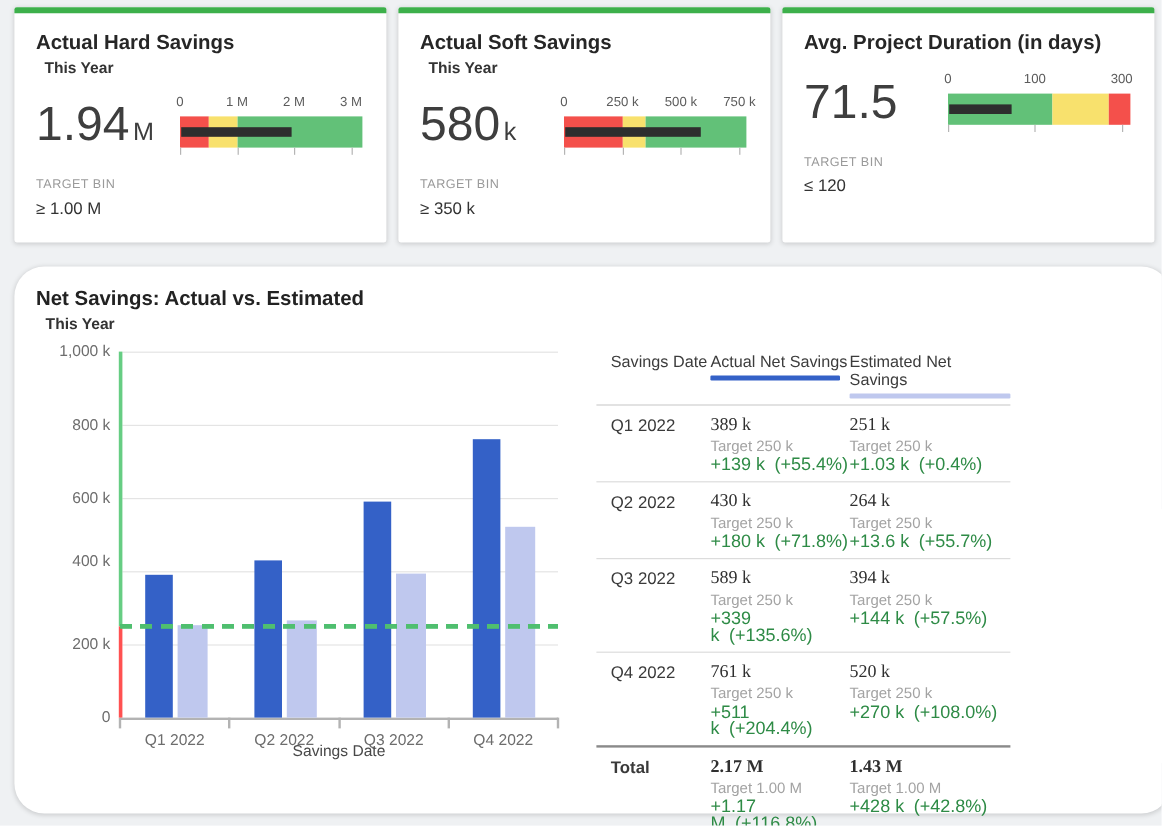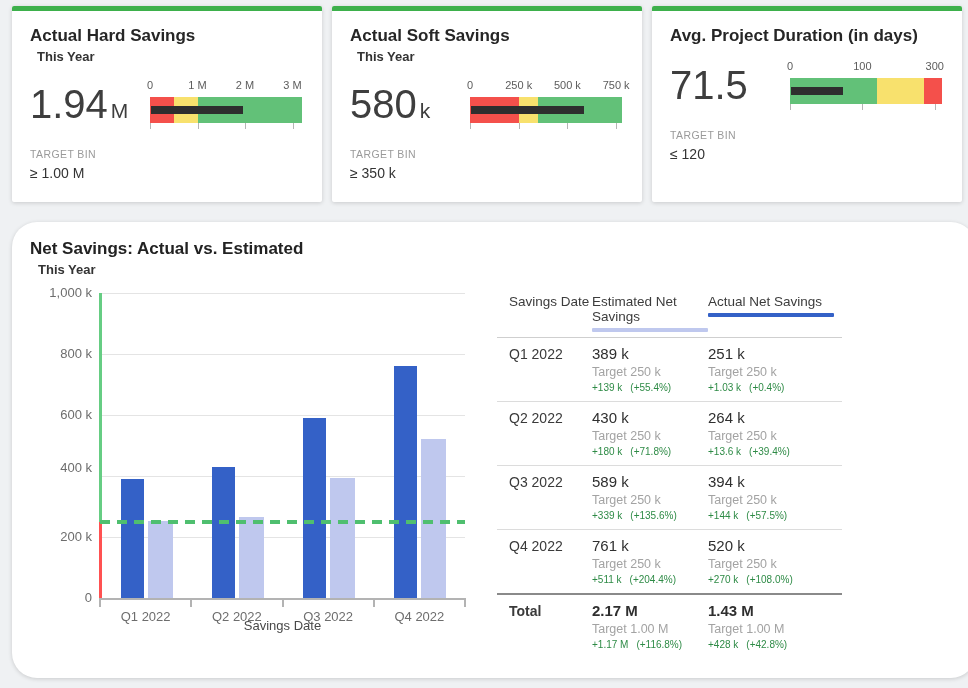--- a/index.html
+++ b/index.html
@@ -65,23 +65,23 @@
               border-bottom:1px solid #cfcfcf; padding-bottom:5px; }
   .th { font-size:13.5px; color:#3c3c3c; display:flex; flex-direction:column; }
   .th-date { padding-left:12px; }
   .underline { height:4px; margin-top:4px; border-radius:1px; }
   .u-blue { margin-right:8px; }
   .t-row { display:grid; grid-template-columns:95px 116px 134px;
            padding:8px 0 6px 0; border-bottom:1px solid #dcdcdc; }
   .t-row.last { border-bottom:none; }
   .t-row.total { border-top:2px solid #8a8a8a; border-bottom:none; }
   .t-date { padding-left:12px; font-size:14px; color:#3a3a3a; line-height:17px; }
-  .t-value { font-size:15px; color:#2f2f2f; line-height:16px; }
+  .t-value { font-size:15px; color:#2f2f2f; line-height:16px;font-family:Liberation Serif, serif; }
   .t-target { margin-top:3px; font-size:12.5px; color:#a3a3a3; line-height:14px; }
-  .t-delta { margin-top:2px; font-size:10px; line-height:14px; }
+  .t-delta { margin-top:2px; font-size:15px; line-height:14px; }
   .t-delta .pct { margin-left:8px; }
   .t-row.total .t-date, .t-row.total .t-value { font-weight:700; }
 </style>
 </head>
 <body>
 
 <div class="canvas">
 
   <section class="card kpi-card" id="card0">
     <div class="strip" style="background: rgb(61, 176, 75);"></div>
@@ -218,26 +218,26 @@
         <div class="target-line" style="top: 226.75px; background: repeating-linear-gradient(90deg, rgb(79, 191, 111) 0px, rgb(79, 191, 111) 10px, transparent 10px, transparent 17px);"></div>
       </div>
     <div class="x-axis-title">Savings Date</div>
 
     <div class="table">
       <div class="t-header">
         <div class="th th-date">
             <span>Savings Date</span>
           </div>
         <div class="th">
+            <span>Actual Net Savings</span>
+            <div class="underline u-blue" style="background: rgb(52, 97, 199);"></div>
+          </div>
+        <div class="th">
             <span>Estimated Net Savings</span>
             <div class="underline u-lav" style="background: rgb(191, 200, 238);"></div>
-          </div>
-        <div class="th">
-            <span>Actual Net Savings</span>
-            <div class="underline u-blue" style="background: rgb(52, 97, 199);"></div>
           </div>
       </div>
       <div class="t-body">
           <div class="t-row">
             <div class="t-date">Q1 2022</div>
             <div class="t-metric">
               <div class="t-value">389 k</div>
               <div class="t-target">Target 250 k</div>
               <div class="t-delta" style="color: rgb(46, 139, 70);"><span>+139 k</span><span class="pct">(+55.4%)</span></div>
             </div>
@@ -250,21 +250,21 @@
           <div class="t-row">
             <div class="t-date">Q2 2022</div>
             <div class="t-metric">
               <div class="t-value">430 k</div>
               <div class="t-target">Target 250 k</div>
               <div class="t-delta" style="color: rgb(46, 139, 70);"><span>+180 k</span><span class="pct">(+71.8%)</span></div>
             </div>
             <div class="t-metric">
               <div class="t-value">264 k</div>
               <div class="t-target">Target 250 k</div>
-              <div class="t-delta" style="color: rgb(46, 139, 70);"><span>+13.6 k</span><span class="pct">(+39.4%)</span></div>
+              <div class="t-delta" style="color: rgb(46, 139, 70);"><span>+13.6 k</span><span class="pct">(+55.7%)</span></div>
             </div>
           </div>
           <div class="t-row">
             <div class="t-date">Q3 2022</div>
             <div class="t-metric">
               <div class="t-value">589 k</div>
               <div class="t-target">Target 250 k</div>
               <div class="t-delta" style="color: rgb(46, 139, 70);"><span>+339 k</span><span class="pct">(+135.6%)</span></div>
             </div>
             <div class="t-metric">

